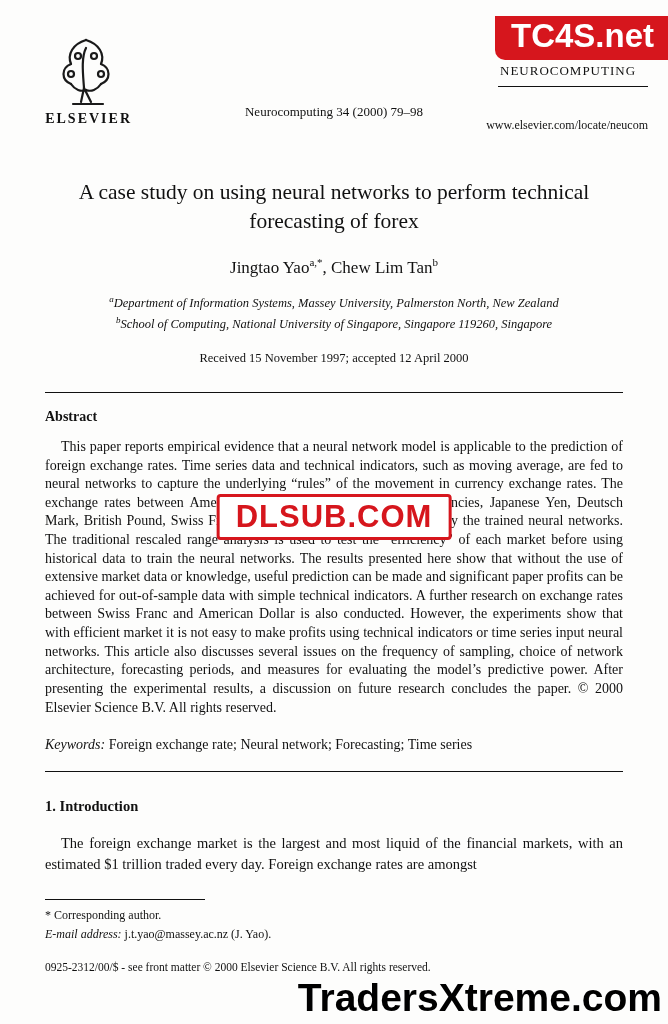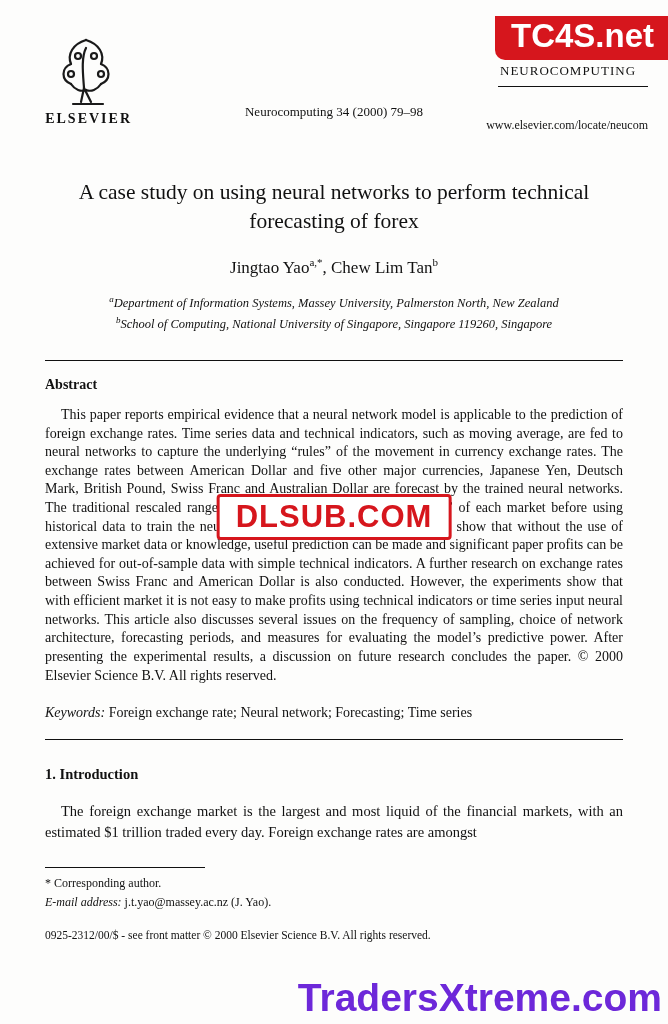--- a/index.html
+++ b/index.html
@@ -62,21 +62,21 @@
     border-radius: 0 0 0 10px;
   }
   .wm-mid {
     position: absolute; top: 494px; left: 50%; transform: translateX(-50%);
     background: #fff; border: 3px solid #d6161d; border-radius: 4px;
     color: #d6161d; font-family: "Liberation Sans", sans-serif; font-weight: bold;
     font-size: 31px; letter-spacing: 1px; padding: 2px 16px; white-space: nowrap; text-align: center;
   }
   .wm-bottom {
     position: absolute; bottom: 4px; right: 6px;
-    color: #6d28d9; font-family: "Liberation Sans", sans-serif; font-weight: bold;
+    color: #000000; font-family: "Liberation Sans", sans-serif; font-weight: bold;
     font-size: 39px; white-space: nowrap;
     text-shadow: 0 0 2px #fff, 0 0 4px #fff;
   }
 </style>
 </head>
 <body>
 
 <div class="page">
 
   <div class="logo-block">
@@ -120,20 +120,21 @@
 
     <div class="authors">
       <span>Jingtao Yao</span><sup>a,*</sup><span>, </span><span>Chew Lim Tan</span><sup>b</sup>
     </div>
 
     <div class="affiliations">
       <div><sup>a</sup><span>Department of Information Systems, Massey University, Palmerston North, New Zealand</span></div>
       <div><sup>b</sup><span>School of Computing, National University of Singapore, Singapore 119260, Singapore</span></div>
     </div>
 
+    <div class="received">Received 15 November 1997; accepted 12 April 2000</div>
 
     <div class="rule"></div>
 
     <div class="abstract-heading">Abstract</div>
     <p class="abstract-text">This paper reports empirical evidence that a neural network model is applicable to the prediction of foreign exchange rates. Time series data and technical indicators, such as moving average, are fed to neural networks to capture the underlying “rules” of the movement in currency exchange rates. The exchange rates between American Dollar and five other major currencies, Japanese Yen, Deutsch Mark, British Pound, Swiss Franc and Australian Dollar are forecast by the trained neural networks. The traditional rescaled range analysis is used to test the “efficiency” of each market before using historical data to train the neural networks. The results presented here show that without the use of extensive market data or knowledge, useful prediction can be made and significant paper profits can be achieved for out-of-sample data with simple technical indicators. A further research on exchange rates between Swiss Franc and American Dollar is also conducted. However, the experiments show that with efficient market it is not easy to make profits using technical indicators or time series input neural networks. This article also discusses several issues on the frequency of sampling, choice of network architecture, forecasting periods, and measures for evaluating the model’s predictive power. After presenting the experimental results, a discussion on future research concludes the paper.  ©  2000 Elsevier Science B.V. All rights reserved.</p>
 
     <div class="keywords">
       <span class="kw-label">Keywords:</span><span> Foreign exchange rate; Neural network; Forecasting; Time series</span>
     </div>
 

